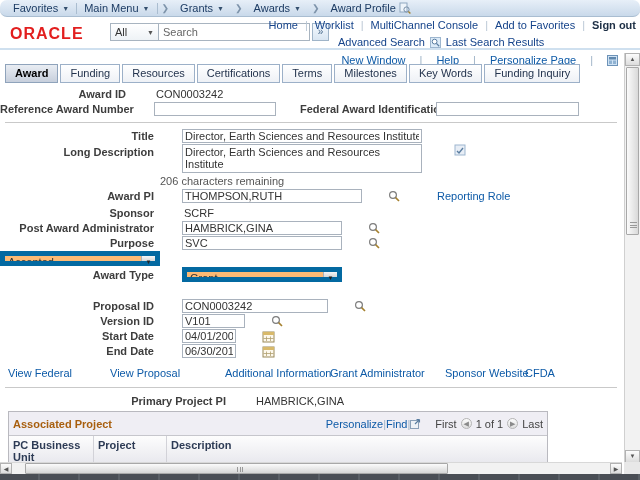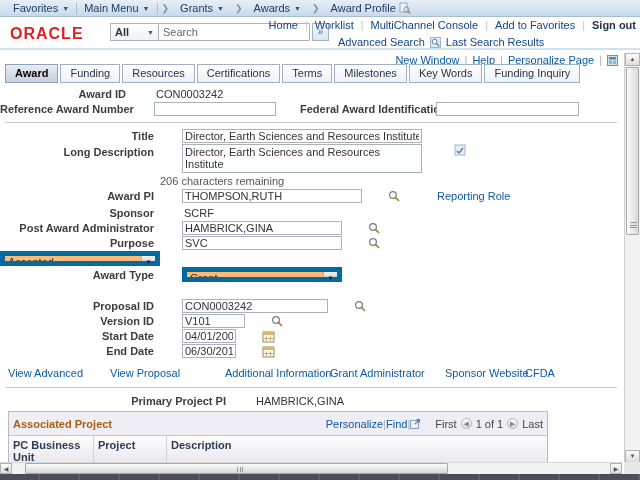--- a/index.html
+++ b/index.html
@@ -3,52 +3,52 @@
 <meta charset="utf-8">
 <style>
   * { box-sizing: border-box; margin: 0; padding: 0; }
   html,body { width:640px; height:480px; overflow:hidden; background:#fff;
     font-family:"Liberation Sans", sans-serif; font-size:11px; color:#333; }
   #screen { position:relative; width:640px; height:480px; background:#fff; overflow:hidden; }
 
   
   .crumbbar { height:17px; background:linear-gradient(#e7eff8,#c9d9ea);
     border-bottom:1px solid #a9bdd1; display:flex; align-items:center; padding:0 6px;
-    color:#1d3c64; font-size:11px; }
+    color:#1d3c64; font-size:11px;border-radius:7px; }
   .crumb { display:flex; align-items:center; padding:0 7px; cursor:default; white-space:nowrap; }
   .caret { font-size:7px; margin-left:4px; color:#35506e; }
   .vsep { width:1px; height:11px; background:#aabdd0; }
   .chev { color:#7d93aa; font-size:9px; padding:0 4px; }
   .crumb-icon { width:12px; height:12px; margin-left:3px; display:inline-block; }
 
   
   .header { position:relative; height:33px; background:#fff; border-bottom:2px solid #cfe0ef; }
   .logo { position:absolute; left:10px; top:8px; color:#e21f1f; font-weight:bold;
     font-size:16px; letter-spacing:1px; }
   .searchwrap { position:absolute; left:110px; top:6px; display:flex; align-items:center; height:18px; }
   .scopebox { display:flex; align-items:center; justify-content:space-between; width:48px; height:18px;
     border:1px solid #a8b4c0; border-right:none; background:linear-gradient(#fff,#eef2f6); padding:0 4px; }
-  .scopebox b { font-weight:bold; color:#333;text-align:center; }
+  .scopebox b { font-weight:normal; color:#333;text-align:center; }
   .scopebox .caret { color:#555; }
   .searchbox { width:152px; height:18px; border:1px solid #a8b4c0; padding:1px 4px; font-size:11px;
     font-family:"Liberation Sans", sans-serif; color:#333; }
   .searchbox::placeholder { color:#666; }
   .gobtn { width:17px; height:18px; margin-left:2px; border:1px solid #9fb4c8;
     background:linear-gradient(#f4f9fe,#d9e6f2); color:#4a6b8c; font-size:10px; line-height:16px;
     text-align:center; cursor:pointer; }
   .topnav { position:absolute; right:4px; top:2px; display:flex; align-items:center; gap:7px; }
   .topnav a { color:#15438a; text-decoration:none; white-space:nowrap; }
   .topnav .sep { color:#b9c6d4; }
   .signout { font-weight:bold; color:#1d2f45 !important; }
   .subnav { position:absolute; left:338px; top:19px; display:flex; align-items:center; gap:5px; }
   .subnav a { color:#15438a; text-decoration:none; white-space:nowrap; }
   .mini-icon { width:11px; height:11px; display:inline-block; }
 
   
-  .pageactions { position:absolute; top:54px; right:22px; display:flex; align-items:center; gap:5px; }
+  .pageactions { position:absolute; top:54px; right:22px; display:flex; align-items:center; gap:14px; }
   .pageactions a { color:#0d5aa7; text-decoration:none; }
   .pageactions .sep { color:#9db2c6; }
 
   
   .tabs { position:absolute; top:64px; left:5px; display:flex; align-items:flex-end; }
   .tab { border:1px solid #9cb0c8; background:linear-gradient(#ffffff,#eef1f6); color:#24344e;
     padding:2px 9px 3px; margin-right:2px; cursor:pointer; white-space:nowrap; font-size:11px; }
   .tab.active { background:linear-gradient(#e9edf3,#c7cfdc); font-weight:bold; color:#000;
     border-color:#8fa3bb; }
 
@@ -351,21 +351,21 @@
             <rect x="1" y="2" width="11" height="10" fill="#fdf8ec" stroke="#9a8a5a"></rect>
             <rect x="1" y="2" width="11" height="3" fill="#d8b96a"></rect>
             <line x1="4.5" y1="6.5" x2="4.5" y2="11" stroke="#b0a070" stroke-width="0.8"></line>
             <line x1="8.5" y1="6.5" x2="8.5" y2="11" stroke="#b0a070" stroke-width="0.8"></line>
             <line x1="1.5" y1="8.5" x2="11.5" y2="8.5" stroke="#b0a070" stroke-width="0.8"></line>
           </svg>
       </span>
     </div>
 
     <div class="linkrow">
-      <a href="#" class="plink" style="left:8px">View Advanced</a>
+      <a href="#" class="plink" style="left:8px">View Federal</a>
       <a href="#" class="plink" style="left:110px">View Proposal</a>
       <a href="#" class="plink" style="left:225px">Additional Information</a>
       <a href="#" class="plink" style="left:330px">Grant Administrator</a>
       <a href="#" class="plink" style="left:445px">Sponsor Website</a>
       <a href="#" class="plink" style="left:525px">CFDA</a>
     </div>
 
     <div class="hr"></div>
 
     <div class="frow">

